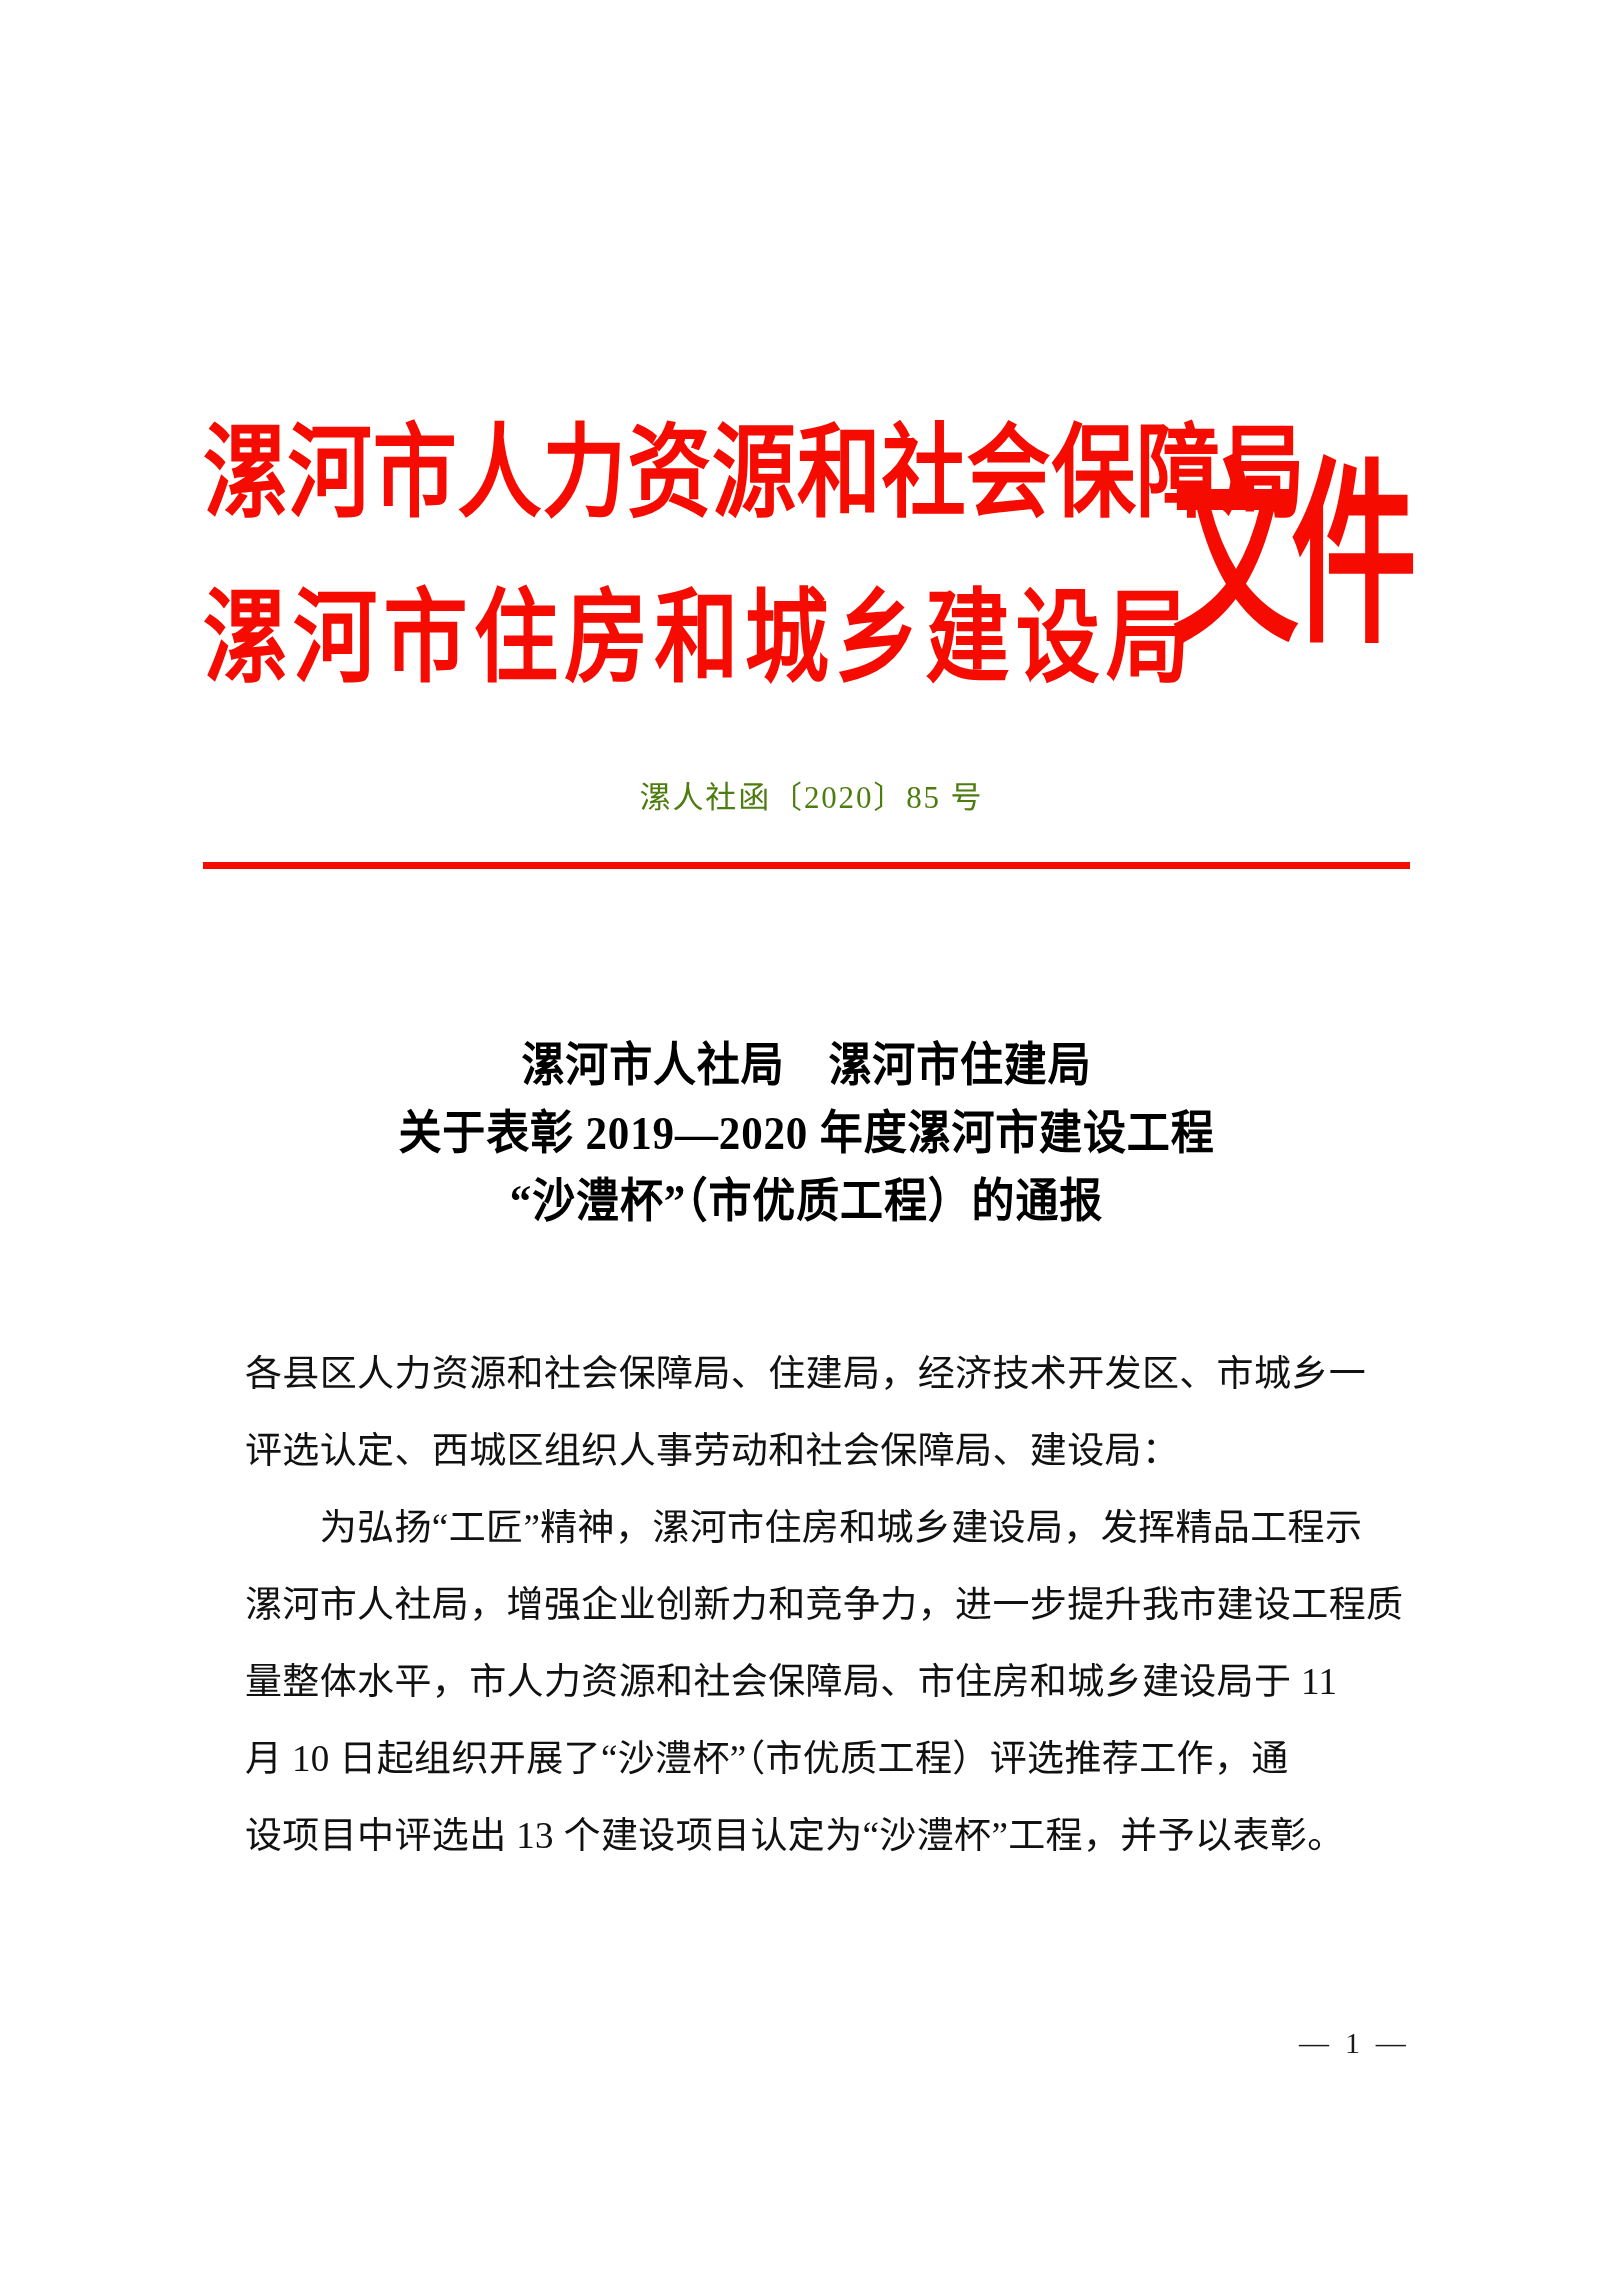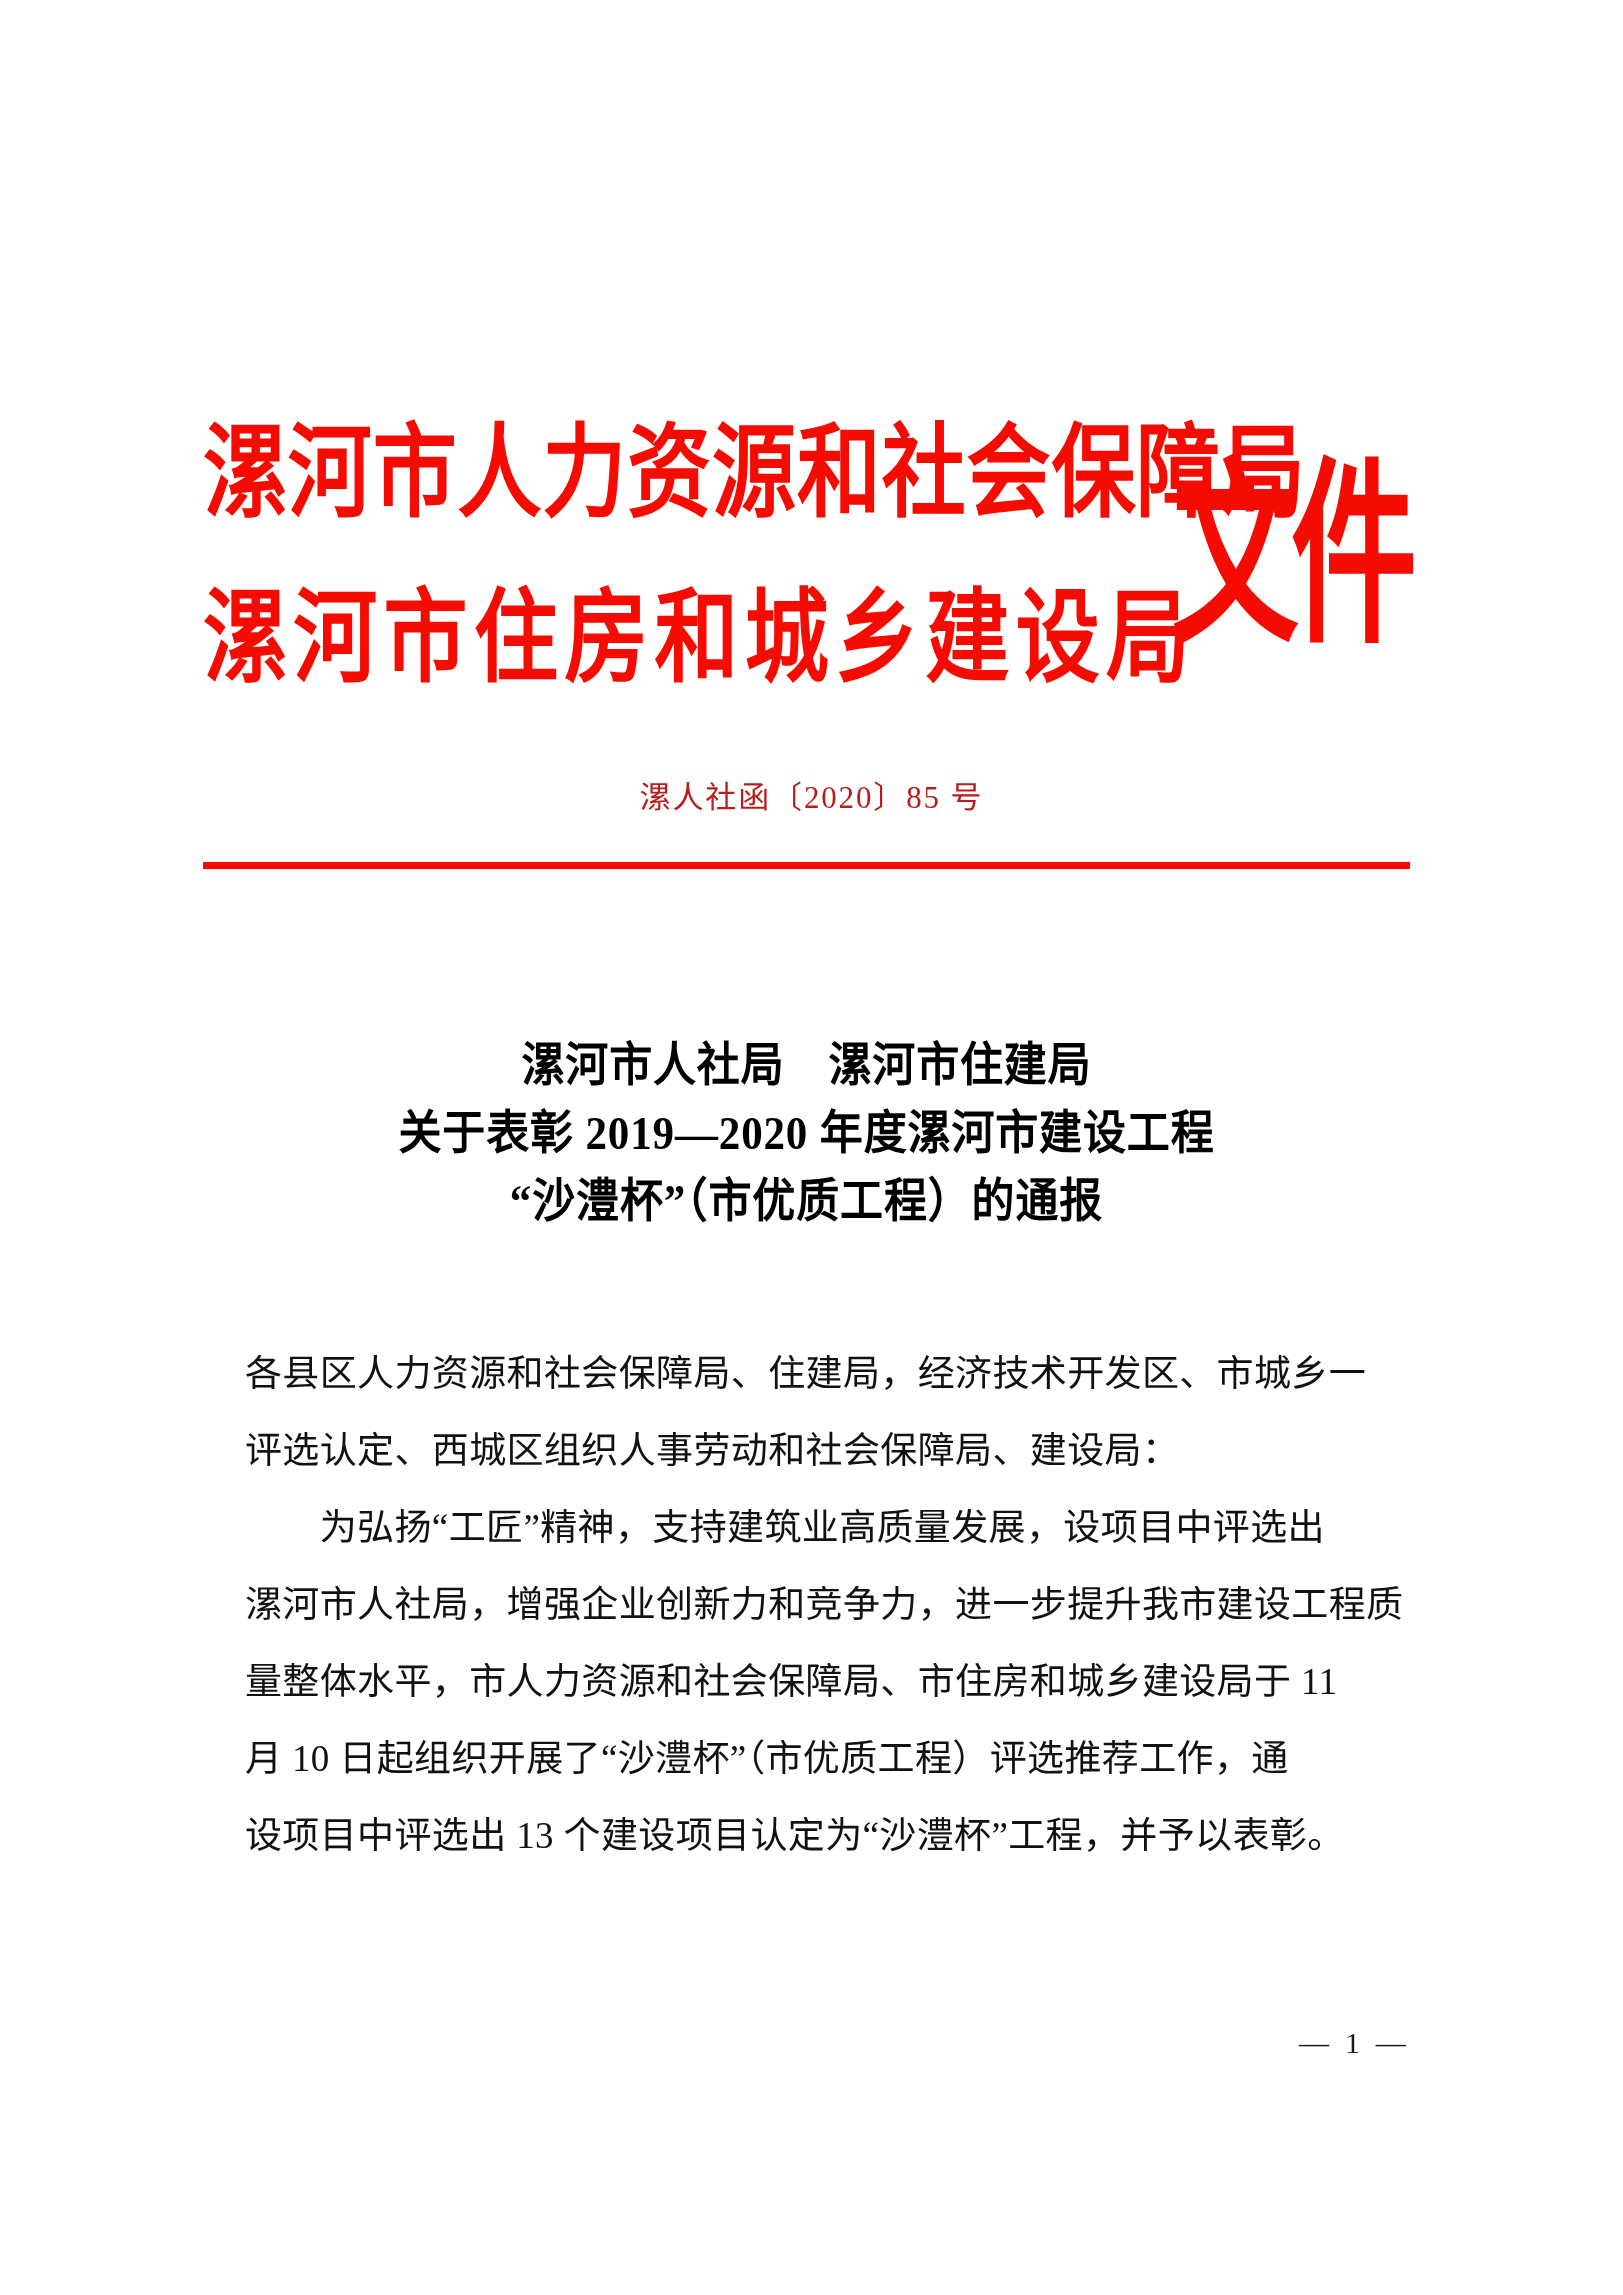--- a/index.html
+++ b/index.html
@@ -75,21 +75,21 @@
   
   .doc-number {
     position: absolute;
     left: 0;
     right: 0;
     top: 772px;
     text-align: center;
     font-family: "Liberation Serif", "DejaVu Serif", serif;
     font-size: 31px;
     letter-spacing: 0.06em;
-    color: #b91c1c;
+    color: #4d7c0f;
   }
 
   
   .red-rule {
     position: absolute;
     left: 203px;
     top: 862px;
     width: 1207px;
     height: 7.2px;
     background: #f50b00;
@@ -163,21 +163,21 @@
 
   <div class="title-block">
     <div class="title-line">漯河市人社局　漯河市住建局</div>
     <div class="title-line">关于表彰 2019—2020 年度漯河市建设工程</div>
     <div class="title-line">“沙澧杯”（市优质工程）的通报</div>
   </div>
 
   <div class="body-block">
     <div class="body-line">各县区人力资源和社会保障局、住建局，经济技术开发区、市城乡一</div>
     <div class="body-line">评选认定、西城区组织人事劳动和社会保障局、建设局：</div>
-    <div class="body-line">　　为弘扬“工匠”精神，支持建筑业高质量发展，设项目中评选出</div>
+    <div class="body-line">　　为弘扬“工匠”精神，漯河市住房和城乡建设局，发挥精品工程示</div>
     <div class="body-line">漯河市人社局，增强企业创新力和竞争力，进一步提升我市建设工程质</div>
     <div class="body-line">量整体水平，市人力资源和社会保障局、市住房和城乡建设局于 11</div>
     <div class="body-line">月 10 日起组织开展了“沙澧杯”（市优质工程）评选推荐工作，通</div>
     <div class="body-line">设项目中评选出 13 个建设项目认定为“沙澧杯”工程，并予以表彰。</div>
   </div>
 
   <div class="page-number">— 1 —</div>
 
 </div>
 

